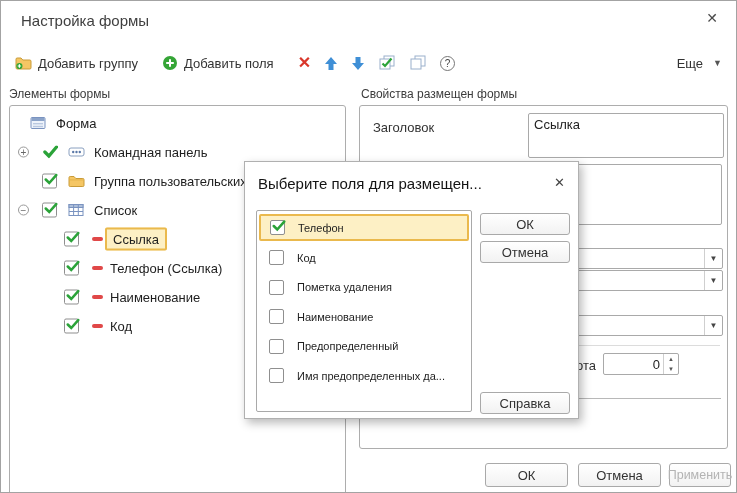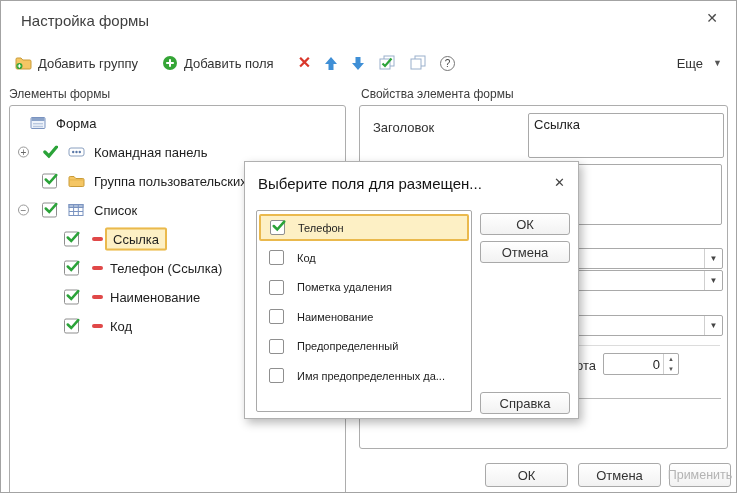--- a/index.html
+++ b/index.html
@@ -149,21 +149,21 @@
     </span>
     <span class="sp12"></span>
     <span class="help-circ">?</span>
     <div class="tb-more">
       <span>Еще</span>
       <span class="more-arr">▼</span>
     </div>
   </div>
 
   <div class="panel-hdr hdr-left">Элементы формы</div>
-  <div class="panel-hdr hdr-right">Свойства элемента формы</div>
+  <div class="panel-hdr hdr-right">Свойства размещен формы</div>
 
   <div class="tree-box">
     <div class="tree-row">
       <span class="abs tb-ico" style="left:20px">
         <svg width="16" height="13" viewBox="0 0 16 13">
           <rect x="1" y="1" width="14" height="11" rx="1" fill="#eef3fb" stroke="#7a93c0"></rect>
           <rect x="1.5" y="1.5" width="13" height="3" fill="#8ba3c9"></rect>
           <rect x="3" y="6.5" width="10" height="1.4" fill="#b9c8e0"></rect>
           <rect x="3" y="9.3" width="10" height="1.4" fill="#b9c8e0"></rect>
         </svg>

